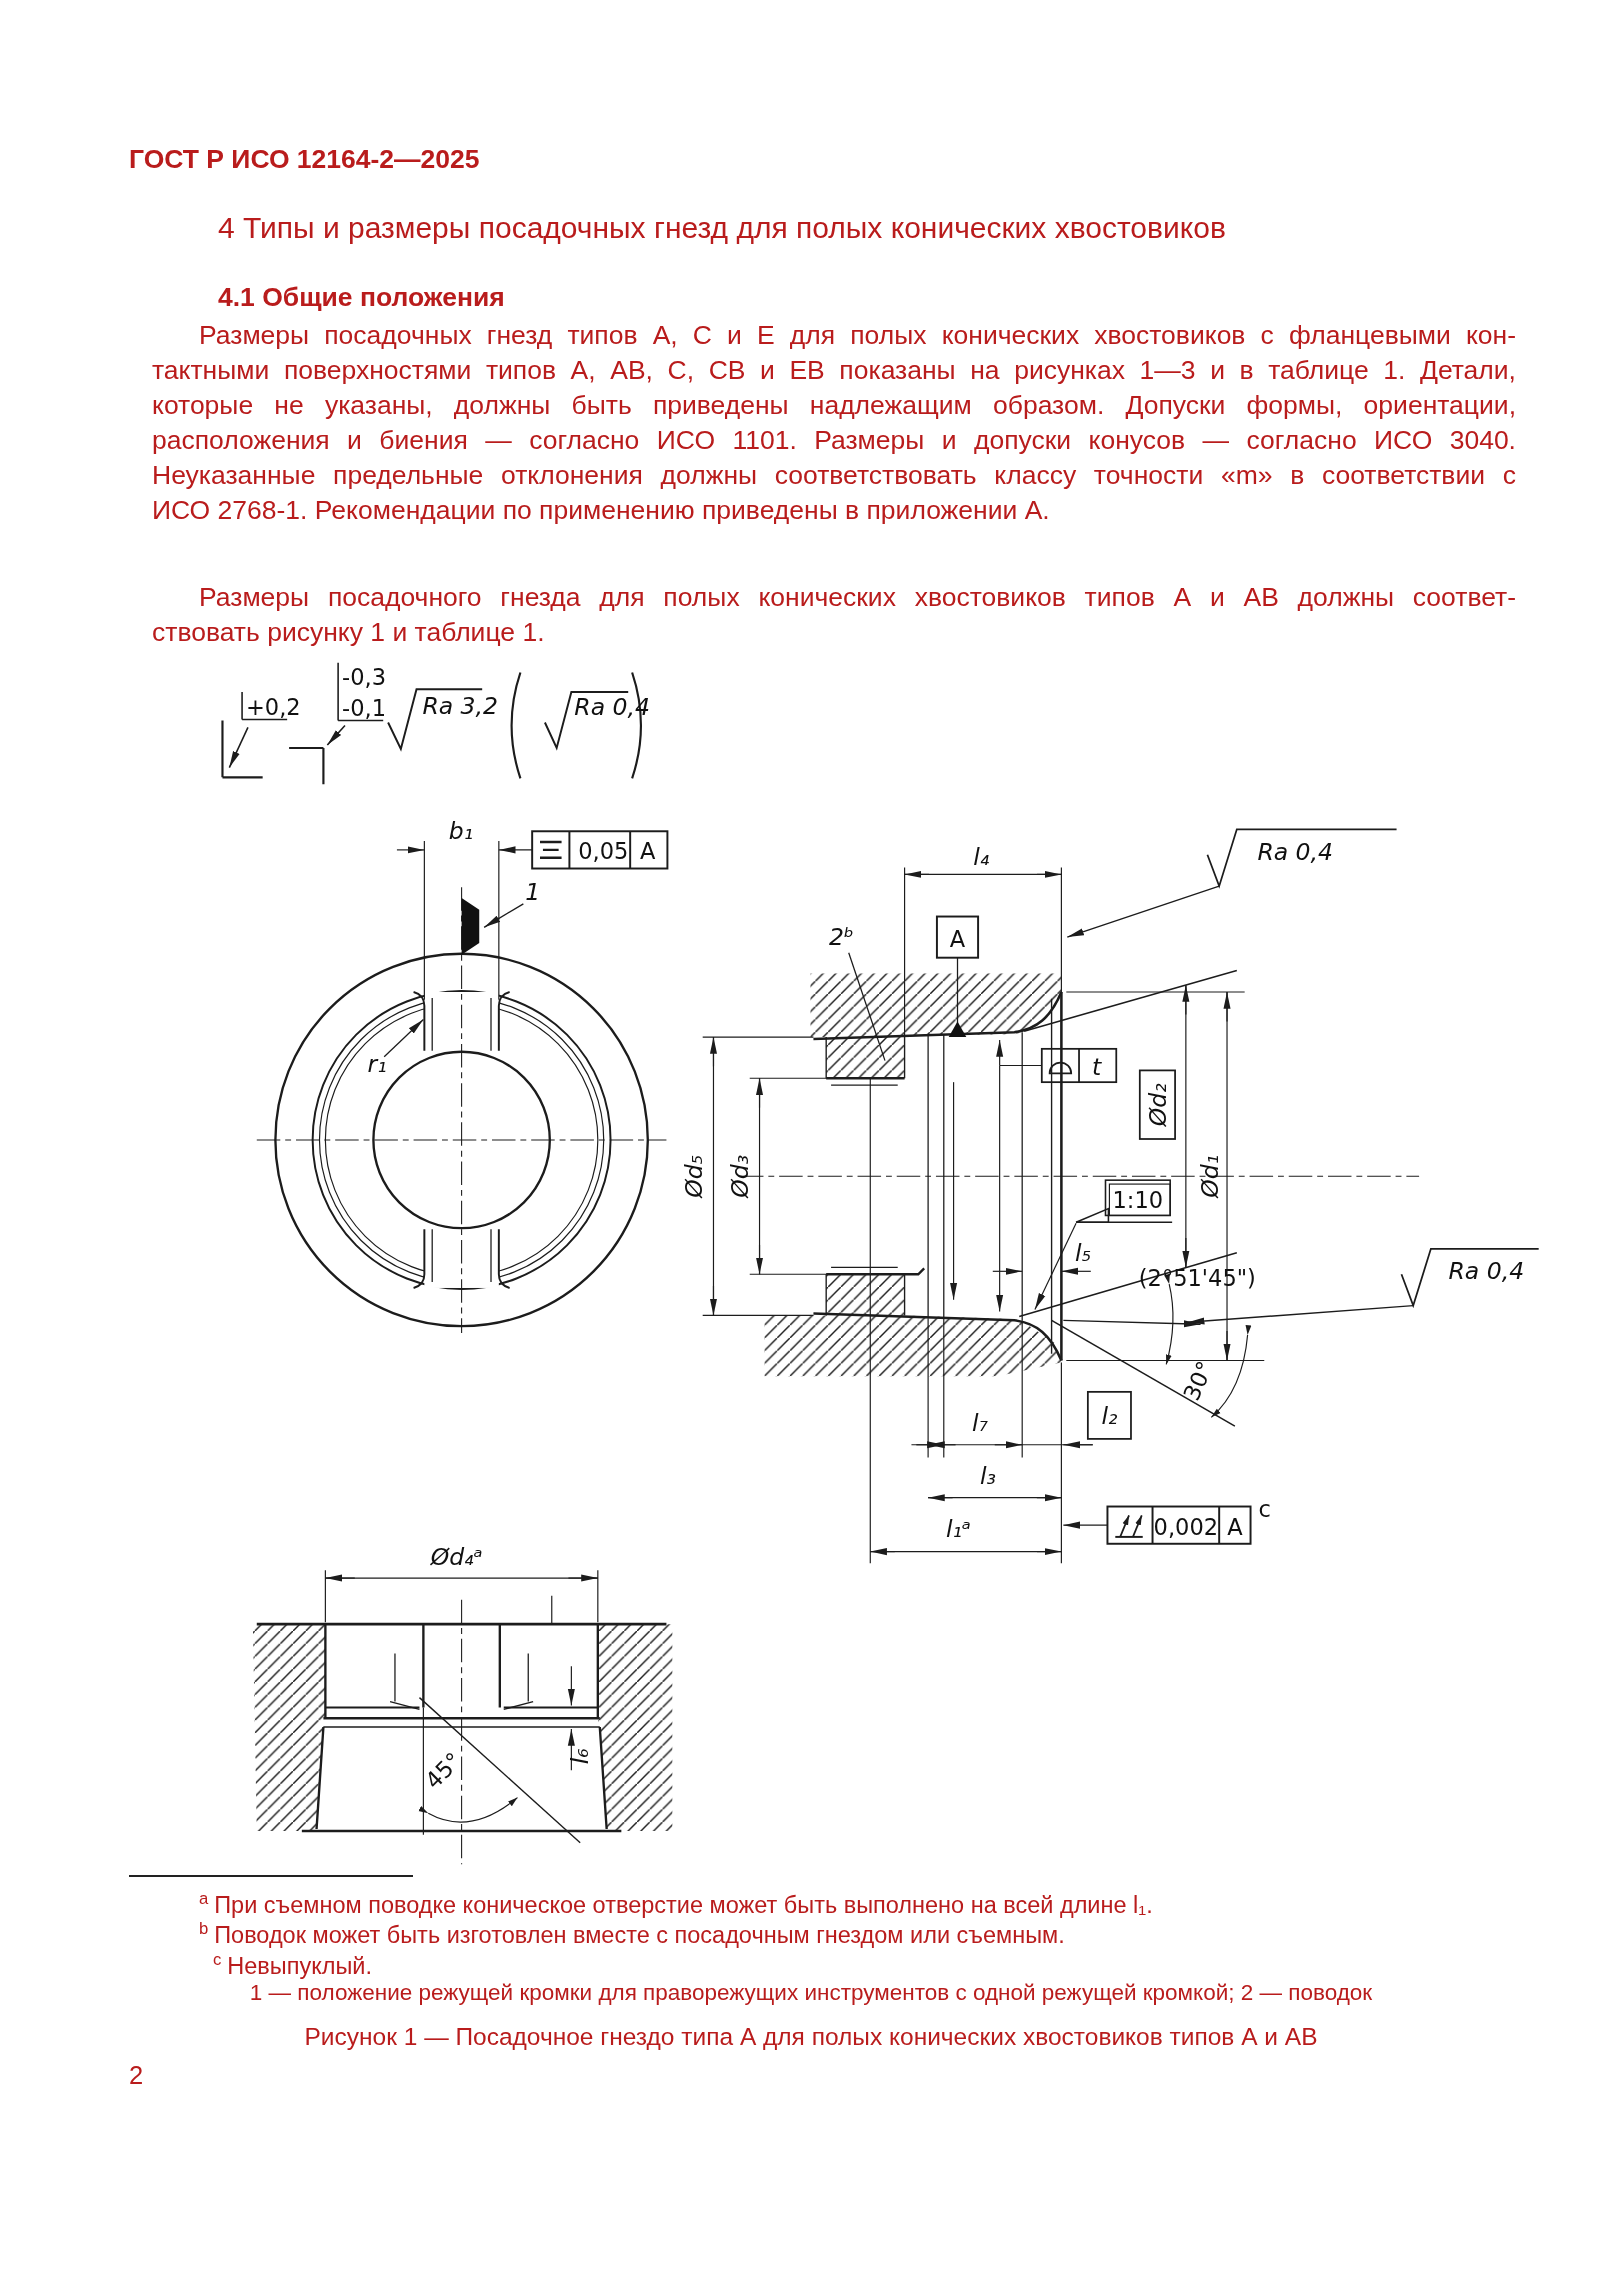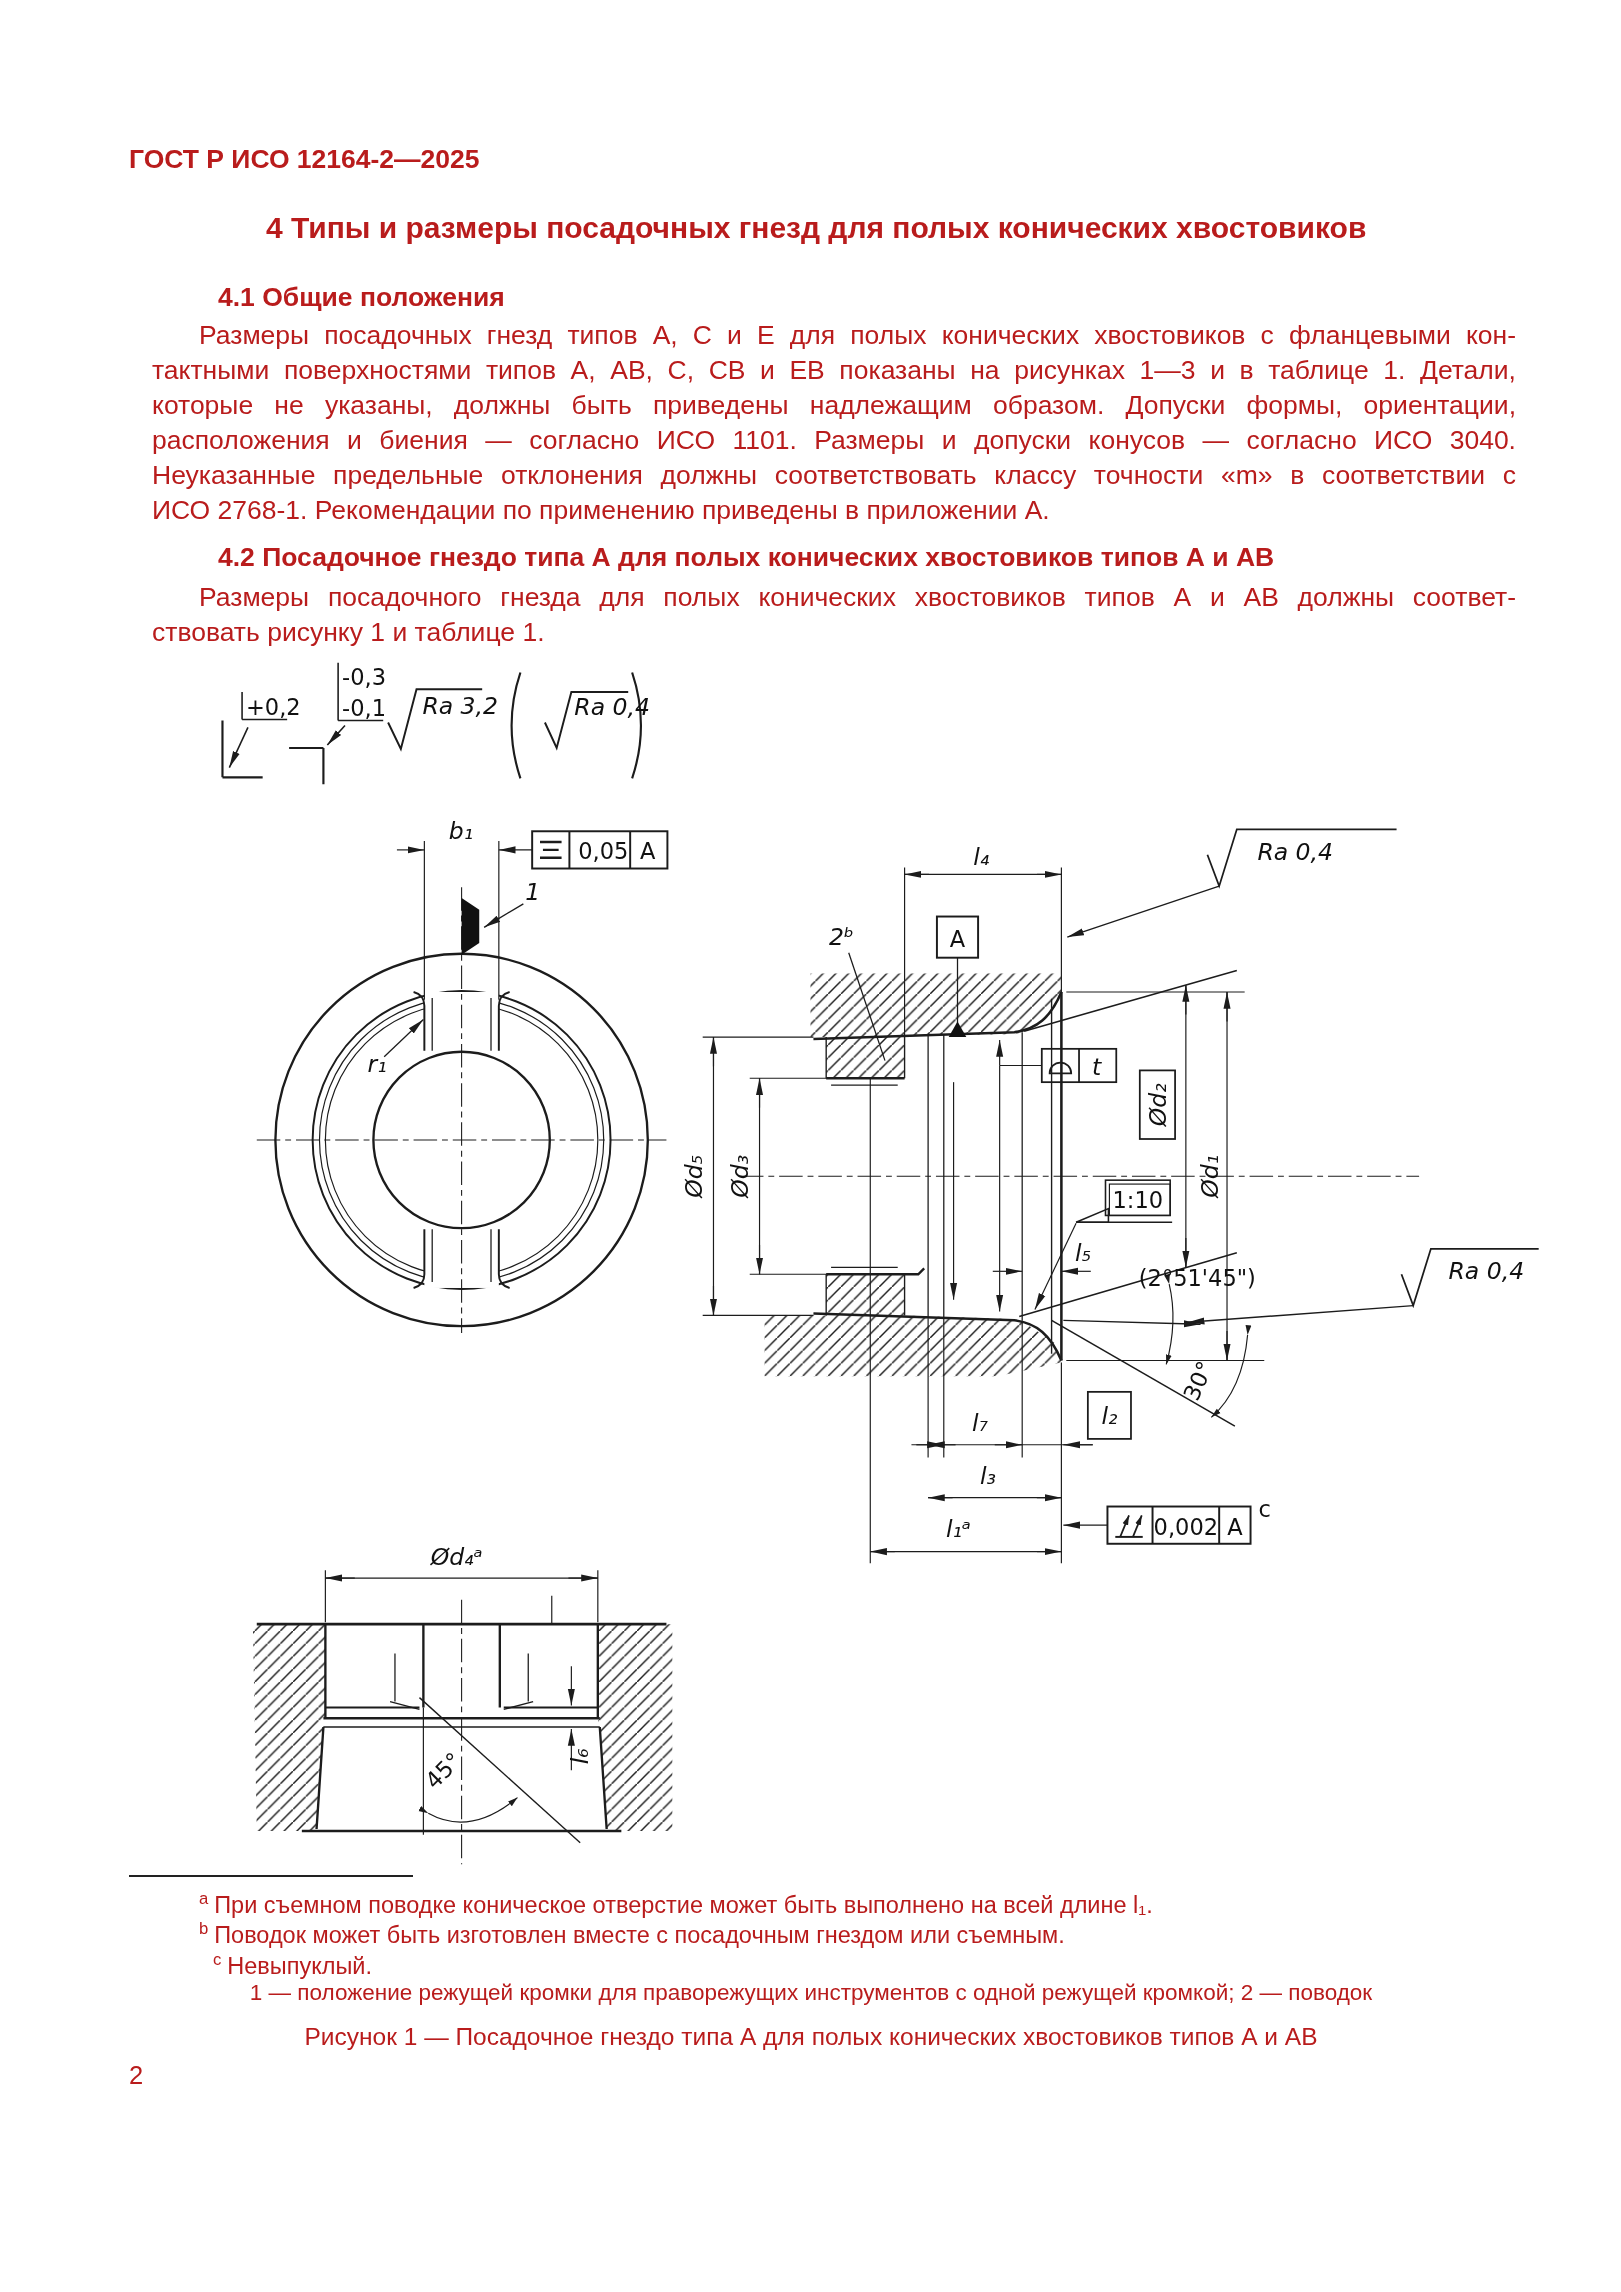--- a/index.html
+++ b/index.html
@@ -1,19 +1,19 @@
 <!DOCTYPE html>
 <html><head>
 <meta charset="utf-8">
 <style>
   html,body{margin:0;padding:0;background:#e8e8e8;}
   .page{position:relative;width:1621px;height:2293px;background:#ffffff;
         font-family:"Liberation Sans",sans-serif;color:#b91c1c;overflow:hidden;}
   .hdr{position:absolute;left:129px;top:144px;font-size:26.5px;font-weight:bold;}
-  .h4{position:absolute;left:218px;top:211px;font-size:30px;font-weight:bold;margin-left:48px;}
+  .h4{position:absolute;left:218px;top:211px;font-size:30px;font-weight:normal;}
   .h41{position:absolute;left:218px;top:282px;font-size:26.5px;font-weight:bold;}
   .h42{position:absolute;left:218px;top:542px;font-size:26.5px;font-weight:bold;}
   .para{position:absolute;left:129px;width:1364px;font-size:26.5px;line-height:35px;margin-left:23px;}
   .p41{top:318px;}
   .p42{top:580px;}
   .pline{text-align:justify;text-align-last:justify;white-space:normal;}
   .pline.first{text-indent:47px;}
   .pline.last{text-align-last:left;}
   .fnrule{position:absolute;left:129px;top:1875px;width:284px;height:0;border-top:2px solid #222;}
   .fn{position:absolute;left:199px;font-size:23.5px;}
@@ -38,21 +38,20 @@
 
   <div class="para p41">
     <div class="pline first">Размеры посадочных гнезд типов А, С и Е для полых конических хвостовиков с фланцевыми кон-</div>
     <div class="pline">тактными поверхностями типов А, АВ, С, СВ и ЕВ показаны на рисунках 1—3 и в таблице 1. Детали,</div>
     <div class="pline">которые не указаны, должны быть приведены надлежащим образом. Допуски формы, ориентации,</div>
     <div class="pline">расположения и биения — согласно ИСО 1101. Размеры и допуски конусов — согласно ИСО 3040.</div>
     <div class="pline">Неуказанные предельные отклонения должны соответствовать классу точности «m» в соответствии с</div>
     <div class="pline last">ИСО 2768-1. Рекомендации по применению приведены в приложении А.</div>
   </div>
 
-  <div class="h42">4.2 Посадочное гнездо типа А для полых конических хвостовиков типов А и АВ</div>
 
   <div class="para p42">
     <div class="pline first">Размеры посадочного гнезда для полых конических хвостовиков типов А и АВ должны соответ-</div>
     <div class="pline last">ствовать рисунку 1 и таблице 1.</div>
   </div>
 
   <svg style="position:absolute;left:0;top:647px;" width="1621" height="1230" viewBox="0 660 1654 1255">
     <defs>
       <pattern id="hatch" patternUnits="userSpaceOnUse" width="13" height="13">
         <path d="M-3,16 L16,-3" stroke="#1c1c1c" stroke-width="1.5"></path>

